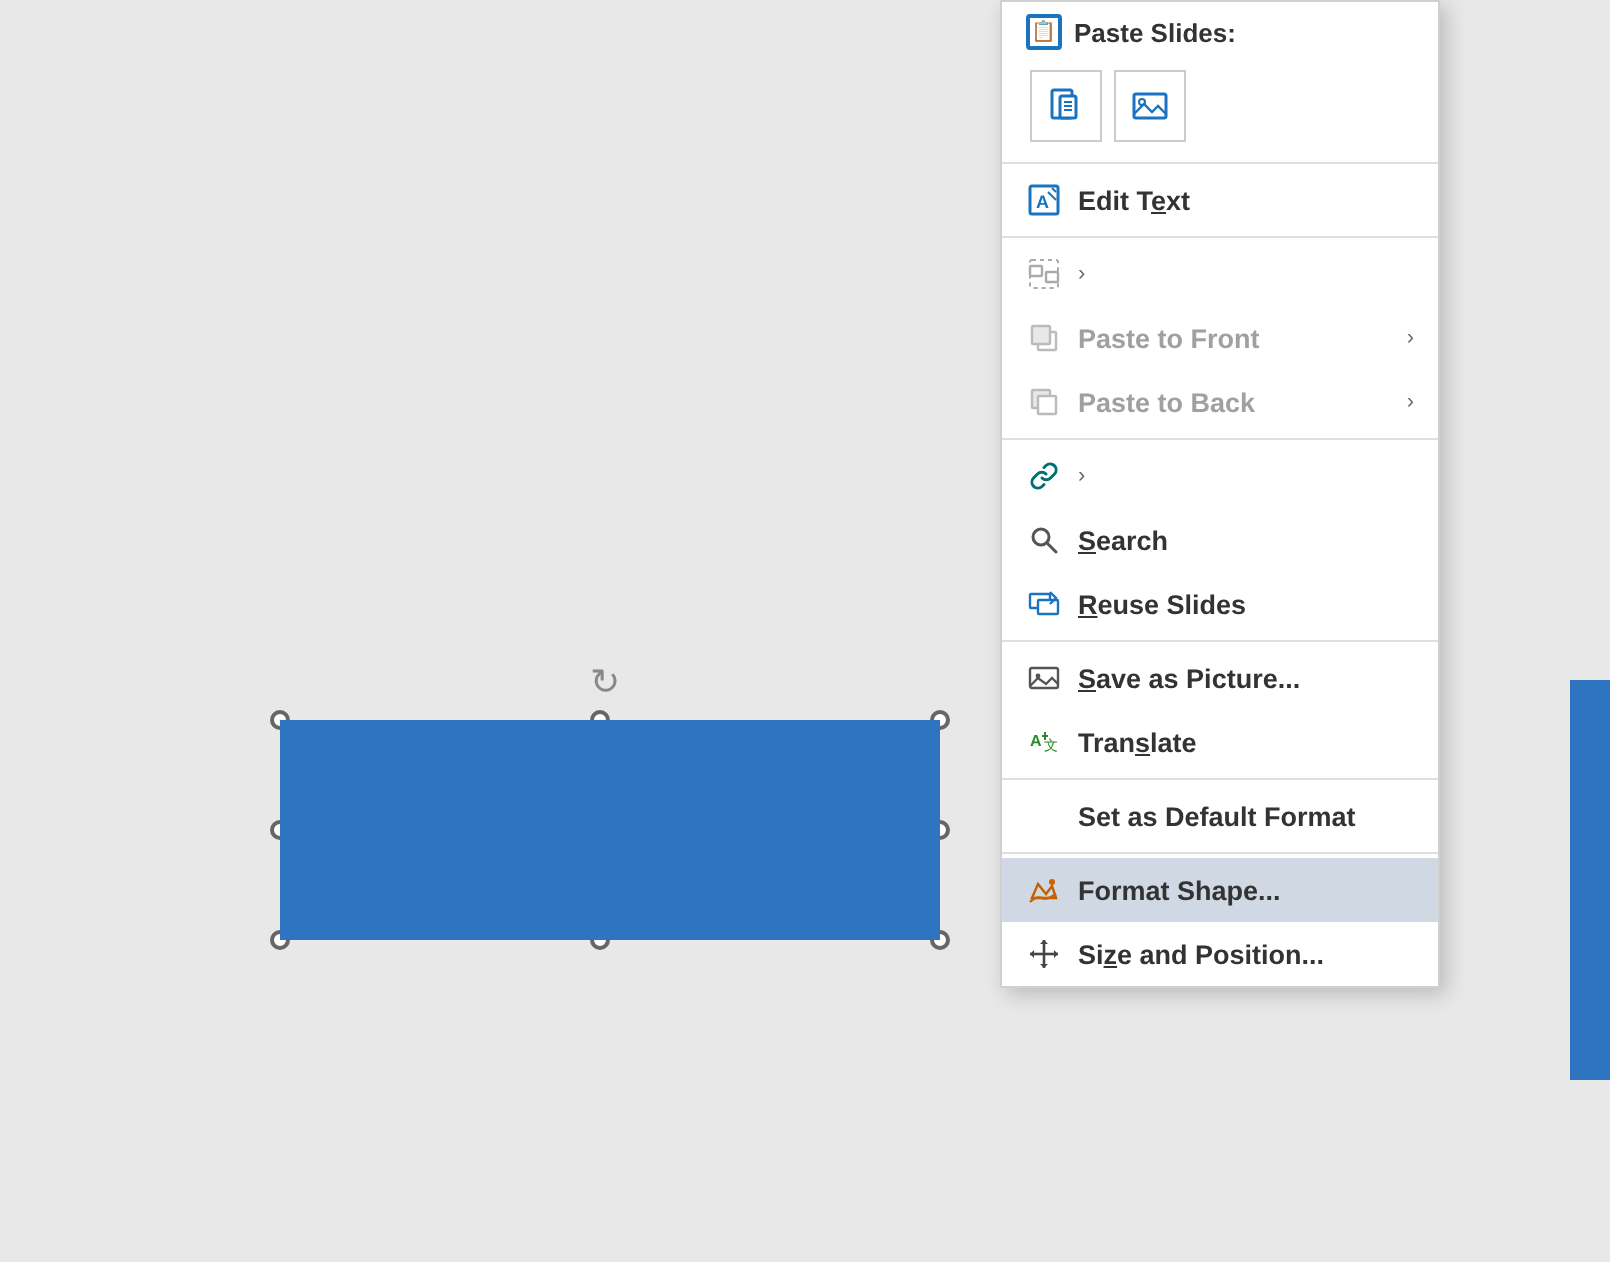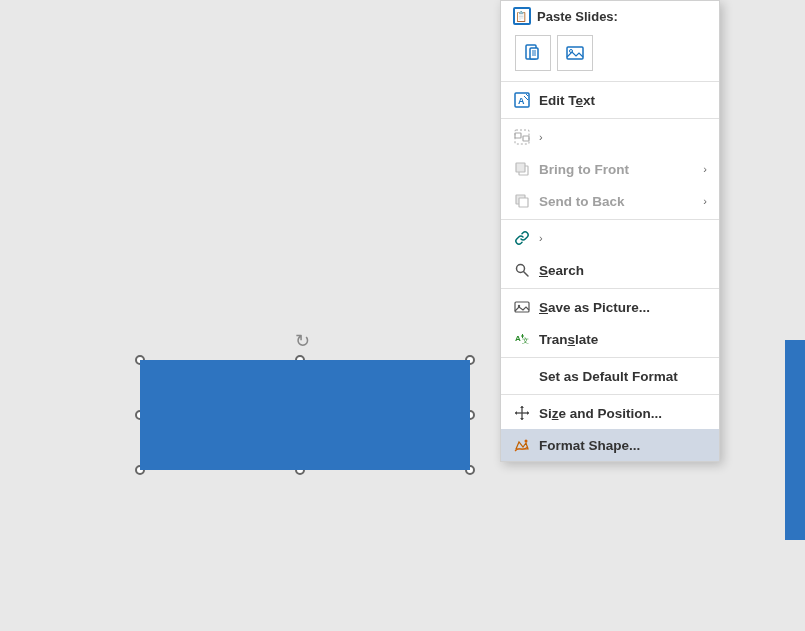--- a/index.html
+++ b/index.html
@@ -261,32 +261,32 @@
       <span class="chevron">›</span>
     </div>
 
     <div class="menu-item disabled">
       <span class="item-icon icon-gray">
         <svg width="16" height="16" viewBox="0 0 16 16" fill="none">
           <rect x="5" y="5" width="9" height="9" rx="0.5" stroke="#bbb" stroke-width="1.2" fill="white"></rect>
           <rect x="2" y="2" width="9" height="9" rx="0.5" stroke="#bbb" stroke-width="1.2" fill="#e8e8e8"></rect>
         </svg>
       </span>
-      <span class="item-label">Bring to Front</span>
+      <span class="item-label">Paste to Front</span>
       <span class="chevron">›</span>
     </div>
 
     <div class="menu-item disabled">
       <span class="item-icon icon-gray">
         <svg width="16" height="16" viewBox="0 0 16 16" fill="none">
           <rect x="2" y="2" width="9" height="9" rx="0.5" stroke="#bbb" stroke-width="1.2" fill="#e8e8e8"></rect>
           <rect x="5" y="5" width="9" height="9" rx="0.5" stroke="#bbb" stroke-width="1.2" fill="white"></rect>
         </svg>
       </span>
-      <span class="item-label">Send to Back</span>
+      <span class="item-label">Paste to Back</span>
       <span class="chevron">›</span>
     </div>
 
     <div class="menu-divider"></div>
 
     <div class="menu-item">
       <span class="item-icon icon-teal">
         <svg width="16" height="16" viewBox="0 0 16 16" fill="none">
           <path d="M7 9a3 3 0 0 0 4.24 0l2-2a3 3 0 0 0-4.24-4.24l-1 1" stroke="#007070" stroke-width="1.5" fill="none" stroke-linecap="round"></path>
           <path d="M9 7a3 3 0 0 0-4.24 0l-2 2a3 3 0 0 0 4.24 4.24l1-1" stroke="#007070" stroke-width="1.5" fill="none" stroke-linecap="round"></path>
@@ -298,20 +298,30 @@
     <div class="menu-item">
       <span class="item-icon">
         <svg width="16" height="16" viewBox="0 0 16 16" fill="none">
           <circle cx="6.5" cy="6.5" r="4" stroke="#555" stroke-width="1.5" fill="none"></circle>
           <line x1="9.5" y1="9.5" x2="14" y2="14" stroke="#555" stroke-width="1.5" stroke-linecap="round"></line>
         </svg>
       </span>
       <span class="item-label"><span class="ul">S</span>earch</span>
     </div>
 
+    <div class="menu-item">
+      <span class="item-icon icon-blue">
+        <svg width="16" height="16" viewBox="0 0 16 16" fill="none">
+          <rect x="1" y="3" width="10" height="7" rx="0.5" stroke="#1a73c1" stroke-width="1.2" fill="none"></rect>
+          <rect x="5" y="6" width="10" height="7" rx="0.5" stroke="#1a73c1" stroke-width="1.2" fill="white"></rect>
+          <polyline points="11,2 14,5 11,8" stroke="#1a73c1" stroke-width="1.2" fill="none"></polyline>
+        </svg>
+      </span>
+      <span class="item-label"><span class="ul">R</span>euse Slides</span>
+    </div>
 
     <div class="menu-divider"></div>
 
     <div class="menu-item">
       <span class="item-icon">
         <svg width="16" height="16" viewBox="0 0 16 16" fill="none">
           <rect x="1" y="3" width="14" height="10" rx="1" stroke="#555" stroke-width="1.2" fill="none"></rect>
           <circle cx="5" cy="7" r="1.2" fill="#555"></circle>
           <polyline points="1,12 5,8 9,11 12,8 15,11" stroke="#555" stroke-width="1.2" fill="none"></polyline>
         </svg>
@@ -333,40 +343,40 @@
 
 
     <div class="menu-divider"></div>
 
     <div class="menu-item">
       <span class="item-icon" style="width:18px"></span>
       <span class="item-label">Set as Default Format</span>
     </div>
 
     <div class="menu-divider"></div>
+
+    <div class="menu-item highlighted">
+      <span class="item-icon">
+        <svg width="16" height="16" viewBox="0 0 16 16" fill="none">
+          <path d="M2 12 L5 5 L9 10 L12 6 L14 12 Z" stroke="#c06000" stroke-width="1.2" fill="none"></path>
+          <path d="M1 14 Q4 11 7 12 Q10 13 14 10" stroke="#d06000" stroke-width="1.2" fill="none"></path>
+          <circle cx="12" cy="4" r="1.5" fill="#d06000"></circle>
+        </svg>
+      </span>
+      <span class="item-label">Format Shape...</span>
+    </div>
 
     <div class="menu-item">
       <span class="item-icon icon-dark">
         <svg width="16" height="16" viewBox="0 0 16 16" fill="none">
           <line x1="8" y1="1" x2="8" y2="15" stroke="#444" stroke-width="1.3"></line>
           <line x1="1" y1="8" x2="15" y2="8" stroke="#444" stroke-width="1.3"></line>
           <polyline points="6,3 8,1 10,3" fill="#444" stroke="none"></polyline>
           <polyline points="6,13 8,15 10,13" fill="#444" stroke="none"></polyline>
           <polyline points="3,6 1,8 3,10" fill="#444" stroke="none"></polyline>
           <polyline points="13,6 15,8 13,10" fill="#444" stroke="none"></polyline>
         </svg>
       </span>
       <span class="item-label">Si<span class="ul">z</span>e and Position...</span>
     </div>
 
-    <div class="menu-item highlighted">
-      <span class="item-icon">
-        <svg width="16" height="16" viewBox="0 0 16 16" fill="none">
-          <path d="M2 12 L5 5 L9 10 L12 6 L14 12 Z" stroke="#c06000" stroke-width="1.2" fill="none"></path>
-          <path d="M1 14 Q4 11 7 12 Q10 13 14 10" stroke="#d06000" stroke-width="1.2" fill="none"></path>
-          <circle cx="12" cy="4" r="1.5" fill="#d06000"></circle>
-        </svg>
-      </span>
-      <span class="item-label">Format Shape...</span>
-    </div>
-
   </div>
 </div>
 
 </body></html>

